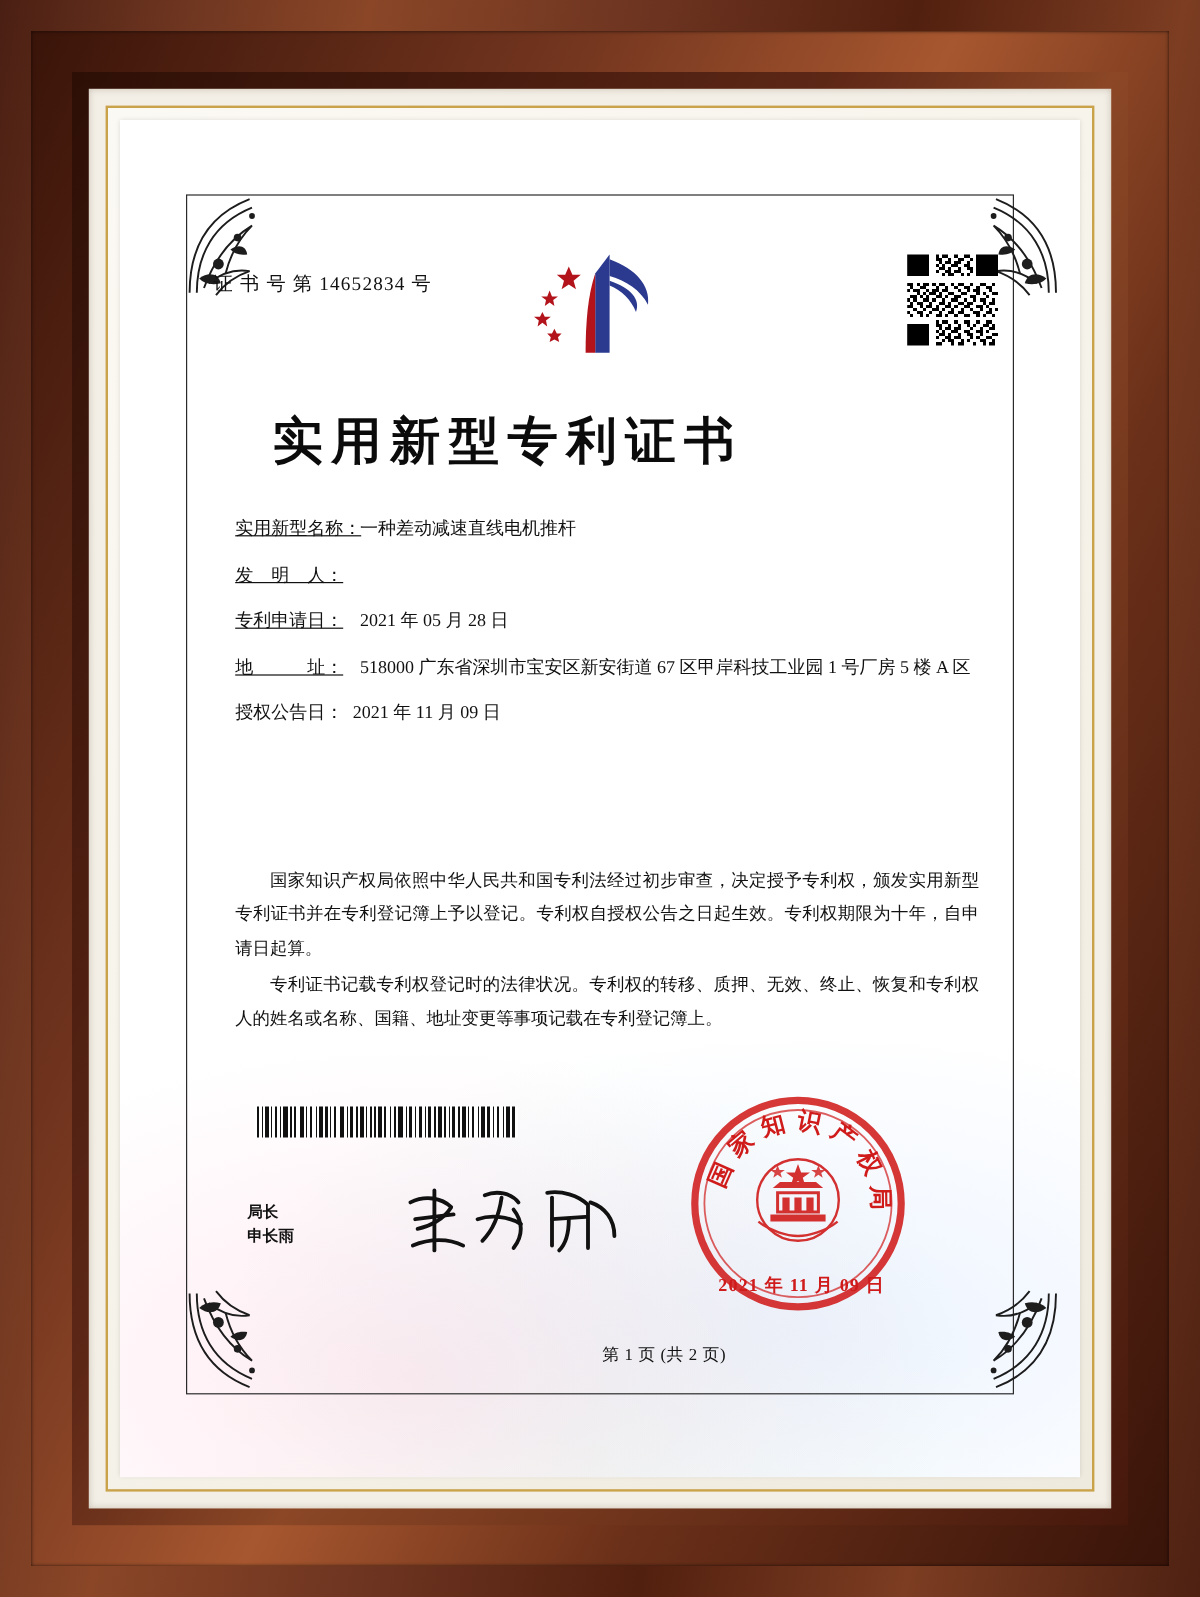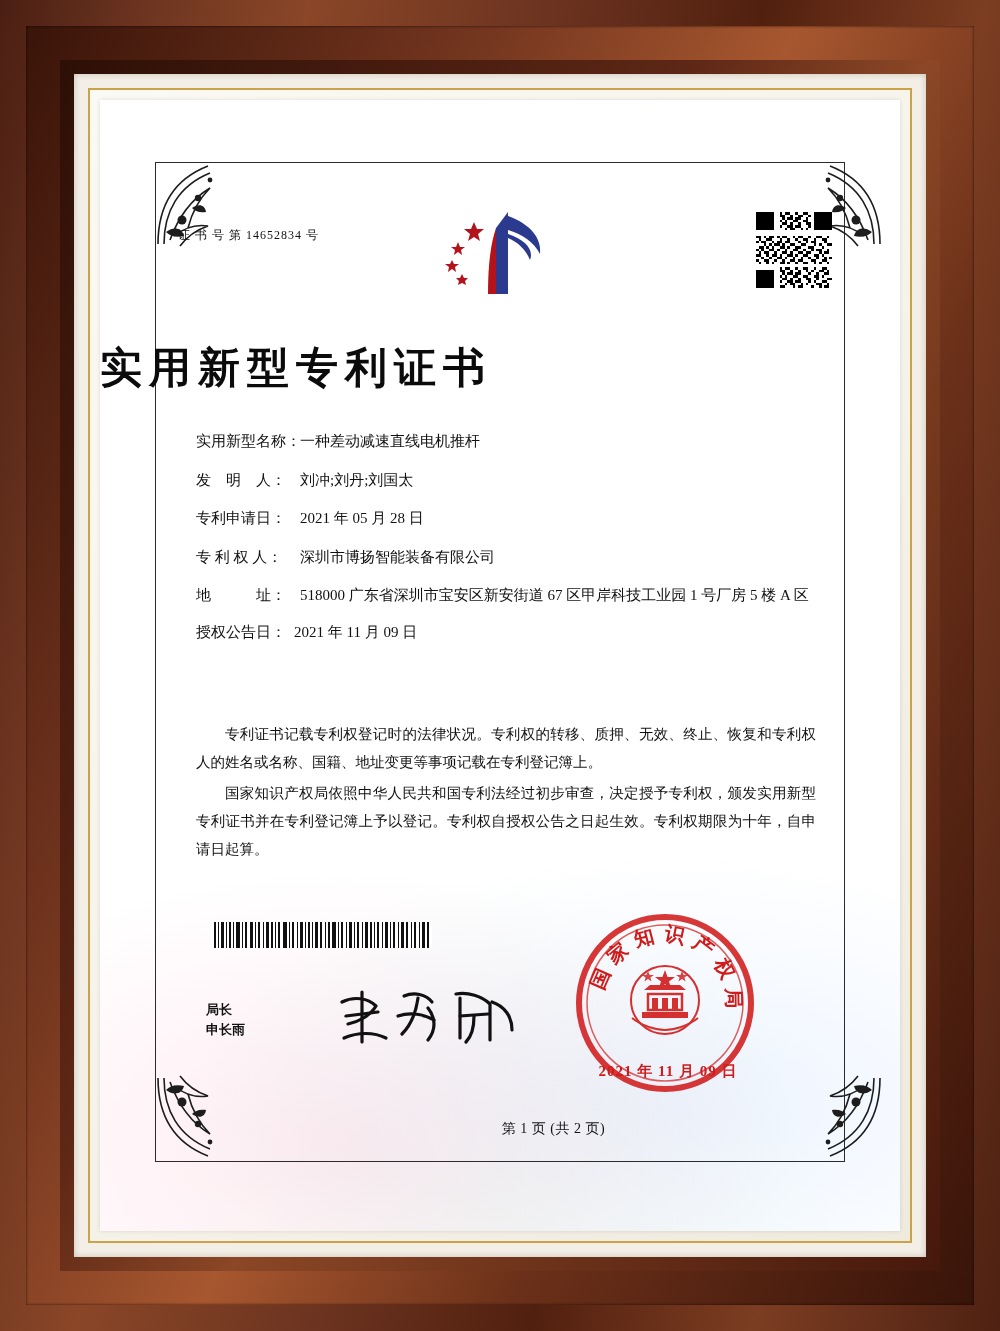--- a/index.html
+++ b/index.html
@@ -97,21 +97,21 @@
   .corner svg { display:block; }
   .c-tl { left: 52px;  top: 58px; }
   .c-tr { left: 694px; top: 58px; transform: scaleX(-1); }
   .c-bl { left: 52px;  top: 972px; transform: scaleY(-1); }
   .c-br { left: 694px; top: 972px; transform: scale(-1,-1); }
 
   
   .cert-no {
     position: absolute;
     left: 78px; top: 127px;
-    font-size: 12px;
+    font-size: 16px;
     letter-spacing: 1px;
     color: #111;
     white-space: nowrap;
     text-align: right;
   }
   .emblem {
     position: absolute;
     left: 330px; top: 108px;
     width: 130px; height: 92px;
   }
@@ -119,21 +119,21 @@
     position: absolute;
     right: 68px; top: 112px;
     width: 76px; height: 76px;
   }
 
   
   .cert-title {
     position: absolute;
     left: 0; top: 240px;
     width: 646px;
-    text-align: left;
+    text-align: center;
     font-size: 42px;
     font-weight: bold;
     letter-spacing: 7px;
     color: #0b0b0b;
     font-family: "DejaVu Serif", "Liberation Serif", serif;
   }
 
   
   .fields {
     position: absolute;
@@ -146,20 +146,21 @@
     display: flex;
     align-items: flex-start;
     margin-bottom: 16px;
     line-height: 1.5;
   }
   .field-label {
     width: 104px;
     flex: 0 0 104px;
     letter-spacing: 0px;
     white-space: nowrap;
+    text-decoration: underline;
   }
   .field-value {
     flex: 1 1 auto;
     word-break: break-all;
   }
   .field-value.mono { letter-spacing: .5px; }
   .row-split {
     display: flex;
     align-items: flex-end;
     margin-bottom: 14px;
@@ -521,45 +522,40 @@
 
     <div class="cert-title">实用新型专利证书</div>
 
     <div class="fields">
       <div class="field-row">
         <div class="field-label">实用新型名称：</div>
         <div class="field-value">一种差动减速直线电机推杆</div>
       </div>
       <div class="field-row">
         <div class="field-label">发　明　人：</div>
-        <div class="field-value">刘冲;刘丹;刘国太</div>
       </div>
       <div class="field-row">
         <div class="field-label">专利申请日：</div>
         <div class="field-value">2021 年 05 月 28 日</div>
-      </div>
-      <div class="field-row">
-        <div class="field-label">专 利 权 人：</div>
-        <div class="field-value">深圳市博扬智能装备有限公司</div>
       </div>
       <div class="field-row">
         <div class="field-label">地　　　址：</div>
         <div class="field-value">518000  广东省深圳市宝安区新安街道 67 区甲岸科技工业园 1 号厂房 5 楼 A 区</div>
       </div>
       <div class="row-split">
         <div class="split-left">
           <span class="split-label">授权公告日：</span>
           <span class="split-value">2021 年 11 月 09 日</span>
         </div>
       </div>
     </div>
 
     <div class="paras">
+      <p class="para">国家知识产权局依照中华人民共和国专利法经过初步审查，决定授予专利权，颁发实用新型专利证书并在专利登记簿上予以登记。专利权自授权公告之日起生效。专利权期限为十年，自申请日起算。</p>
       <p class="para">专利证书记载专利权登记时的法律状况。专利权的转移、质押、无效、终止、恢复和专利权人的姓名或名称、国籍、地址变更等事项记载在专利登记簿上。</p>
-      <p class="para">国家知识产权局依照中华人民共和国专利法经过初步审查，决定授予专利权，颁发实用新型专利证书并在专利登记簿上予以登记。专利权自授权公告之日起生效。专利权期限为十年，自申请日起算。</p>
     </div>
 
     <div class="barcode">
       <svg width="220" height="26" viewBox="0 0 220 26" shape-rendering="crispEdges">
         <rect width="220" height="26" fill="#fff"></rect>
         <g fill="#111">
           <rect x="2" y="0" width="2" height="26"></rect>
             <rect x="6" y="0" width="1" height="26"></rect>
           <rect x="9" y="0" width="3" height="26"></rect>
             <rect x="14" y="0" width="1" height="26"></rect>

